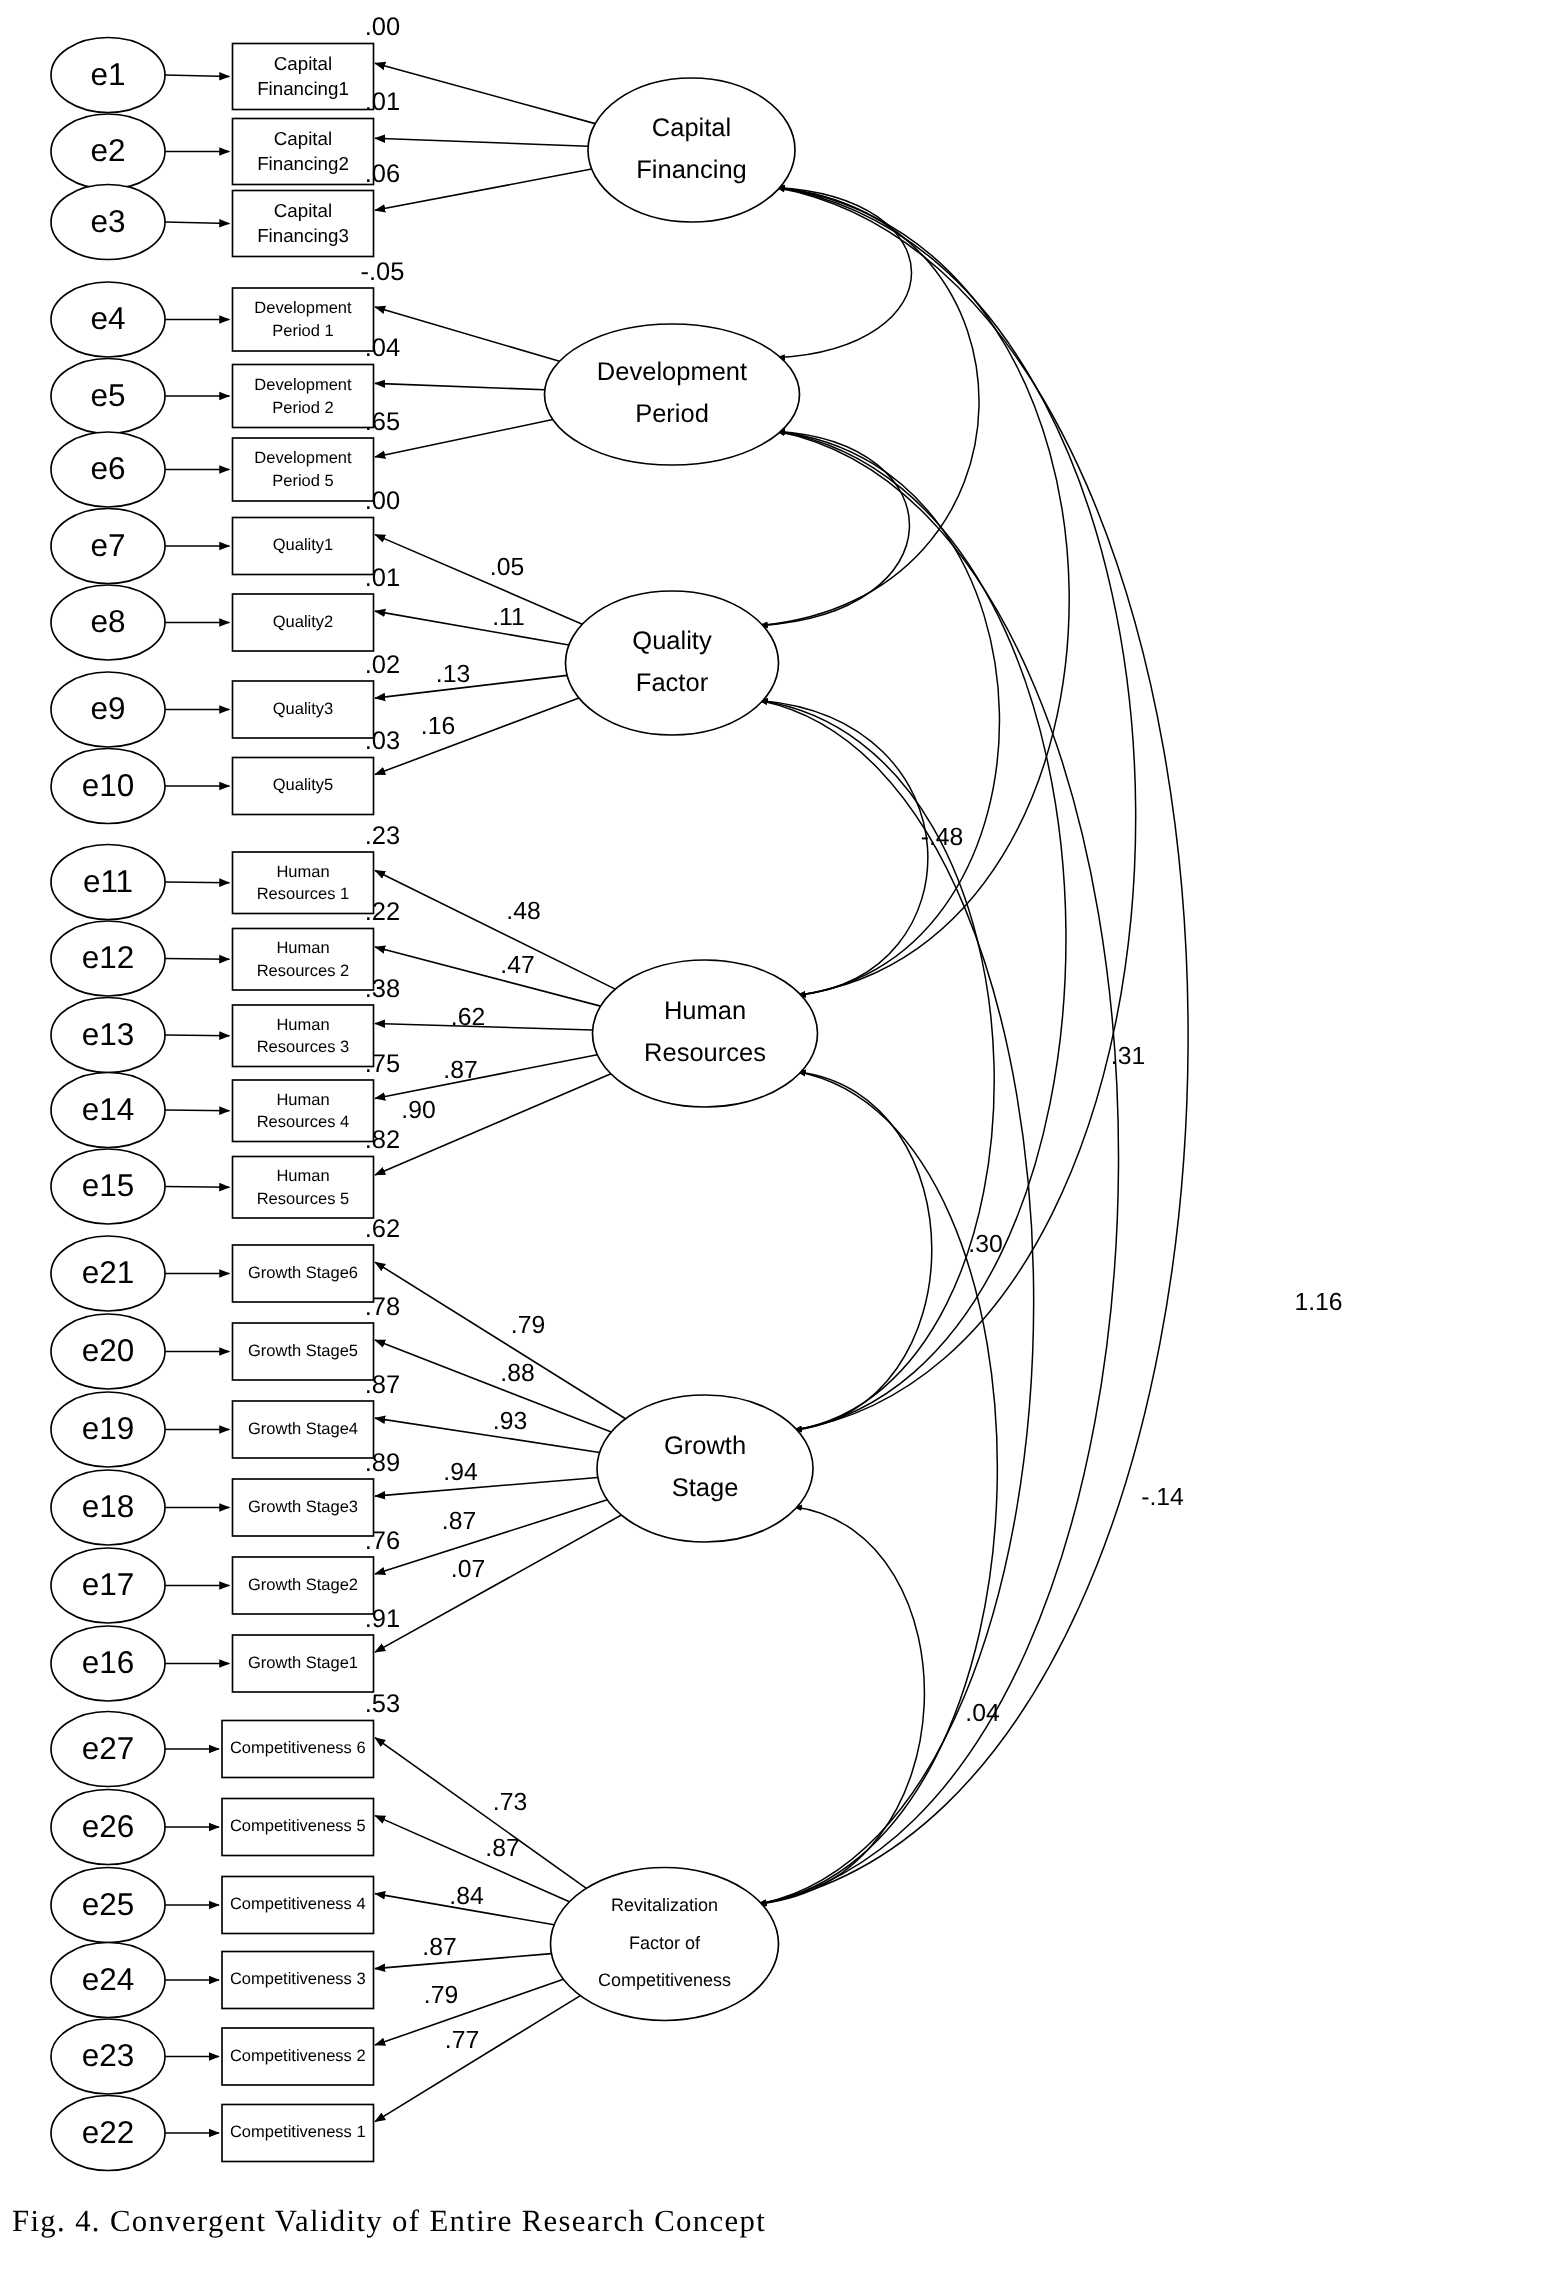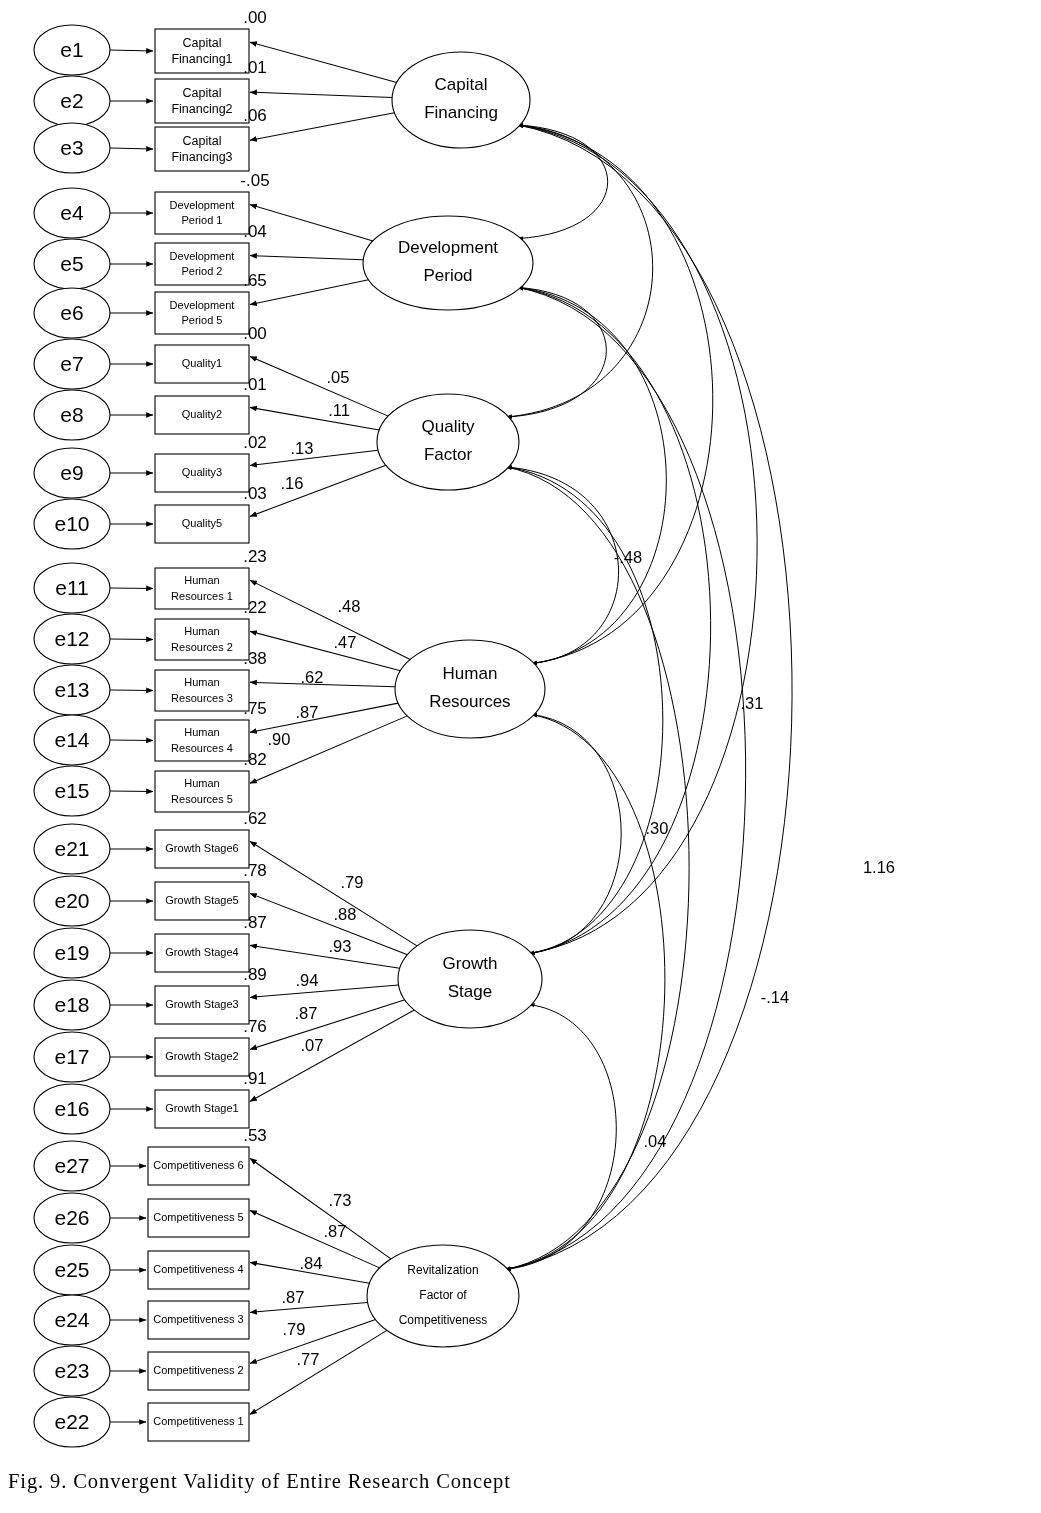--- a/index.html
+++ b/index.html
@@ -506,14 +506,14 @@
     <g id="g-covlabels">
         <text x="628" y="559" class="cov-label">-.48</text>
         <text x="752" y="705" class="cov-label">.31</text>
         <text x="657" y="830" class="cov-label">.30</text>
         <text x="879" y="869" class="cov-label">1.16</text>
         <text x="775" y="999" class="cov-label">-.14</text>
         <text x="655" y="1143" class="cov-label">.04</text>
       </g>
   </svg>
 
-  <div class="caption">Fig. 9. Convergent Validity of Entire Research Concept</div>
+  <div class="caption">Fig. 4. Convergent Validity of Entire Research Concept</div>
 </div>
 
 </body></html>

